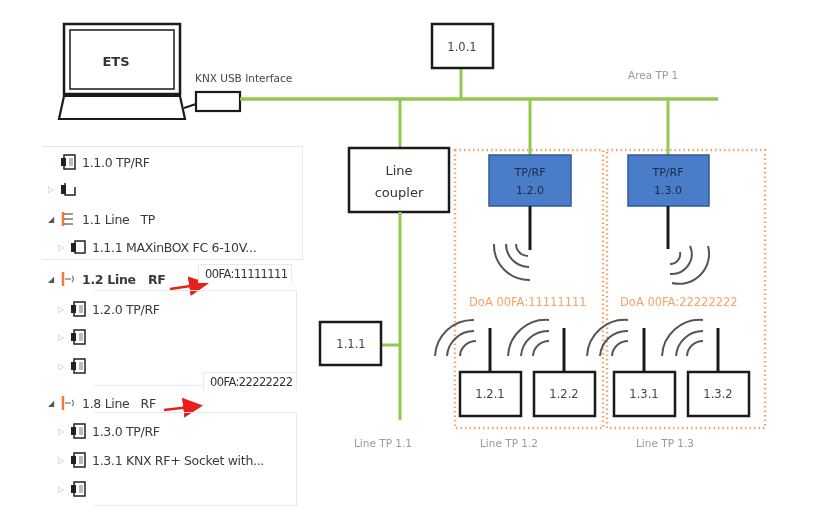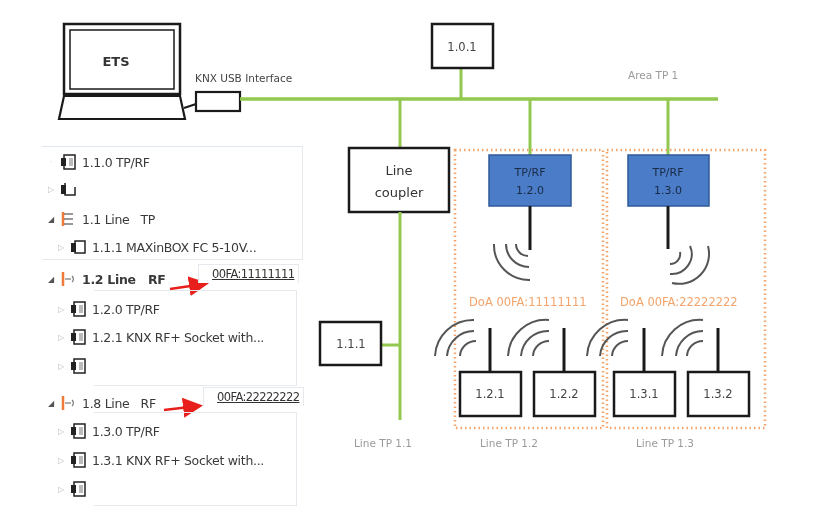--- a/index.html
+++ b/index.html
@@ -9,21 +9,21 @@
   .lbl { font-family:"DejaVu Sans", sans-serif; }
   .tree-row { position:absolute; height:22px; display:flex; align-items:center;
               font-family:"DejaVu Sans", sans-serif; font-size:12.5px; color:#3a3a3a;
               white-space:nowrap; letter-spacing:-0.3px; }
   .exp { width:10px; font-size:8px; color:#bdbdbd; text-align:center; margin-right:4px; }
   .exp.open { color:#555; font-size:8px; }
   .ico { width:16px; height:16px; margin-right:6px; position:relative; flex:0 0 16px; }
   .panel { position:absolute; border:1px solid #e6e9ee; border-left:none; background:transparent; }
   .addr-box { position:absolute; background:#fff; border:1px solid #e6e9ee; border-bottom:none;
               font-family:"DejaVu Sans", sans-serif; font-size:11.5px; color:#333;
-              padding:2px 4px 2px 13px; letter-spacing:-0.6px; white-space:nowrap;text-decoration:underline; }
+              padding:2px 4px 2px 6px; letter-spacing:-0.6px; white-space:nowrap; }
 </style>
 </head>
 <body>
 
 <svg class="diagram" width="815" height="531" viewBox="0 0 815 531">
   <defs>
     <marker id="arrowhead" markerWidth="8" markerHeight="8" refX="6" refY="4" orient="auto">
       <path d="M0,0 L8,4 L0,8 z" fill="#e8201c"></path>
     </marker>
   </defs>
@@ -137,21 +137,21 @@
   <line x1="164" y1="410" x2="198" y2="406" stroke="#e8201c" stroke-width="2.5" marker-end="url(#arrowhead)"></line>
 </svg>
 
 <div>
 
   <div class="panel" style="left:42px; top:146px; width:260px; height:112px; border-top:1px solid #dfe6ef;"></div>
   <div class="panel" style="left:94px; top:290px; width:202px; height:94px;"></div>
   <div class="panel" style="left:94px; top:412px; width:202px; height:92px;"></div>
 
   <div class="addr-box" style="left:198px; top:264px;">00FA:11111111</div>
-  <div class="addr-box" style="left:203px; top:387px;">00FA:22222222</div>
+  <div class="addr-box" style="left:203px; top:372px;">00FA:22222222</div>
 
   <div class="tree-row" style="left:46px; top:151px;">
     <span class="exp" style="color:#ddd;">·</span>
     <span class="ico">
       <svg width="16" height="16">
           <rect x="4" y="1" width="11" height="14" fill="#fff" stroke="#222" stroke-width="1.5"></rect>
           <rect x="1" y="4" width="5" height="8" fill="#222"></rect>
           <rect x="9" y="4" width="4" height="8" fill="#bbb"></rect>
         </svg>
     </span>
@@ -182,21 +182,21 @@
   </div>
 
   <div class="tree-row" style="left:56px; top:236px;">
     <span class="exp">▷</span>
     <span class="ico">
       <svg width="16" height="16">
           <rect x="5" y="2" width="10" height="12" fill="#fff" stroke="#222" stroke-width="1.5"></rect>
           <rect x="1" y="4" width="5" height="9" fill="#222"></rect>
         </svg>
     </span>
-    <span>1.1.1 MAXinBOX FC 5-10V...</span>
+    <span>1.1.1 MAXinBOX FC 6-10V...</span>
   </div>
 
   <div class="tree-row" style="left:46px; top:268px;">
     <span class="exp open">◢</span>
     <span class="ico">
       <svg width="16" height="16">
           <line x1="3" y1="1" x2="3" y2="15" stroke="#f07a3a" stroke-width="2.5"></line>
           <line x1="5" y1="8" x2="11" y2="8" stroke="#777" stroke-width="1.2"></line>
           <path d="M12,5 A4,4 0 0 1 12,11" fill="none" stroke="#777" stroke-width="1.2"></path>
         </svg>
@@ -218,21 +218,20 @@
 
   <div class="tree-row" style="left:56px; top:326px;">
     <span class="exp">▷</span>
     <span class="ico">
       <svg width="16" height="16">
           <rect x="4" y="1" width="11" height="14" fill="#fff" stroke="#222" stroke-width="1.5"></rect>
           <rect x="1" y="4" width="5" height="8" fill="#222"></rect>
           <rect x="9" y="4" width="4" height="8" fill="#bbb"></rect>
         </svg>
     </span>
-    <span>1.2.1 KNX RF+ Socket with...</span>
   </div>
 
   <div class="tree-row" style="left:56px; top:355px;">
     <span class="exp">▷</span>
     <span class="ico">
       <svg width="16" height="16">
           <rect x="4" y="1" width="11" height="14" fill="#fff" stroke="#222" stroke-width="1.5"></rect>
           <rect x="1" y="4" width="5" height="8" fill="#222"></rect>
           <rect x="9" y="4" width="4" height="8" fill="#bbb"></rect>
         </svg>

